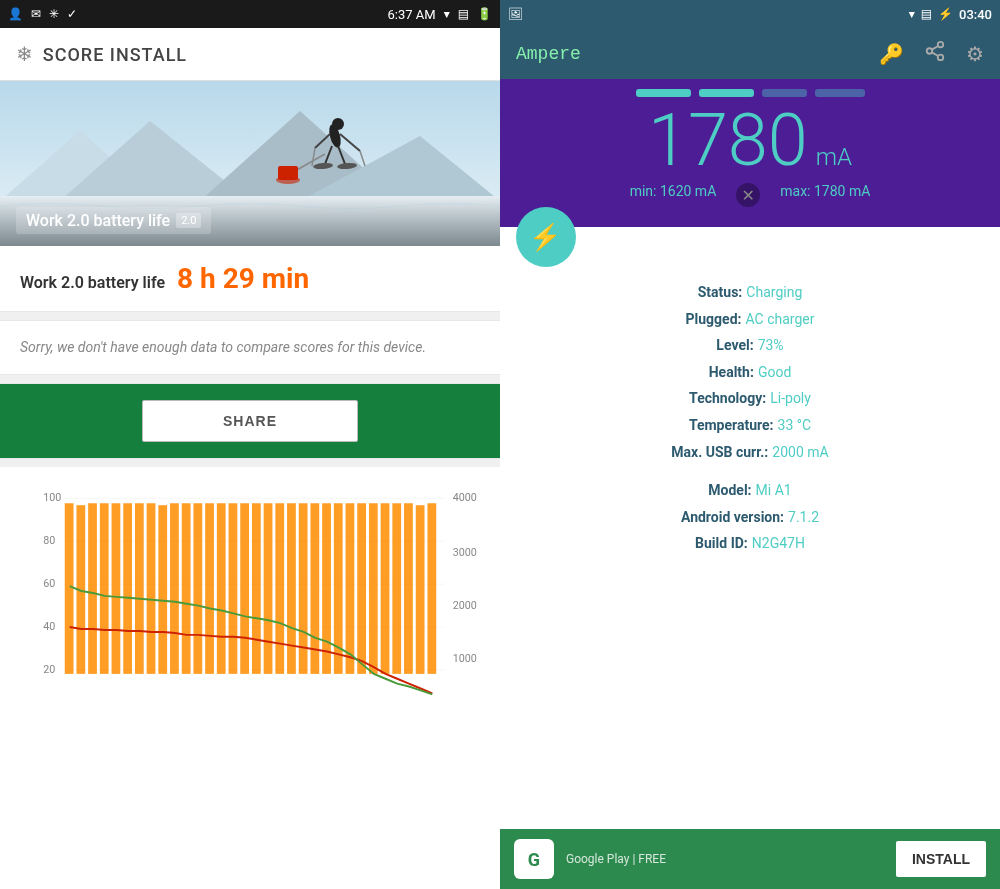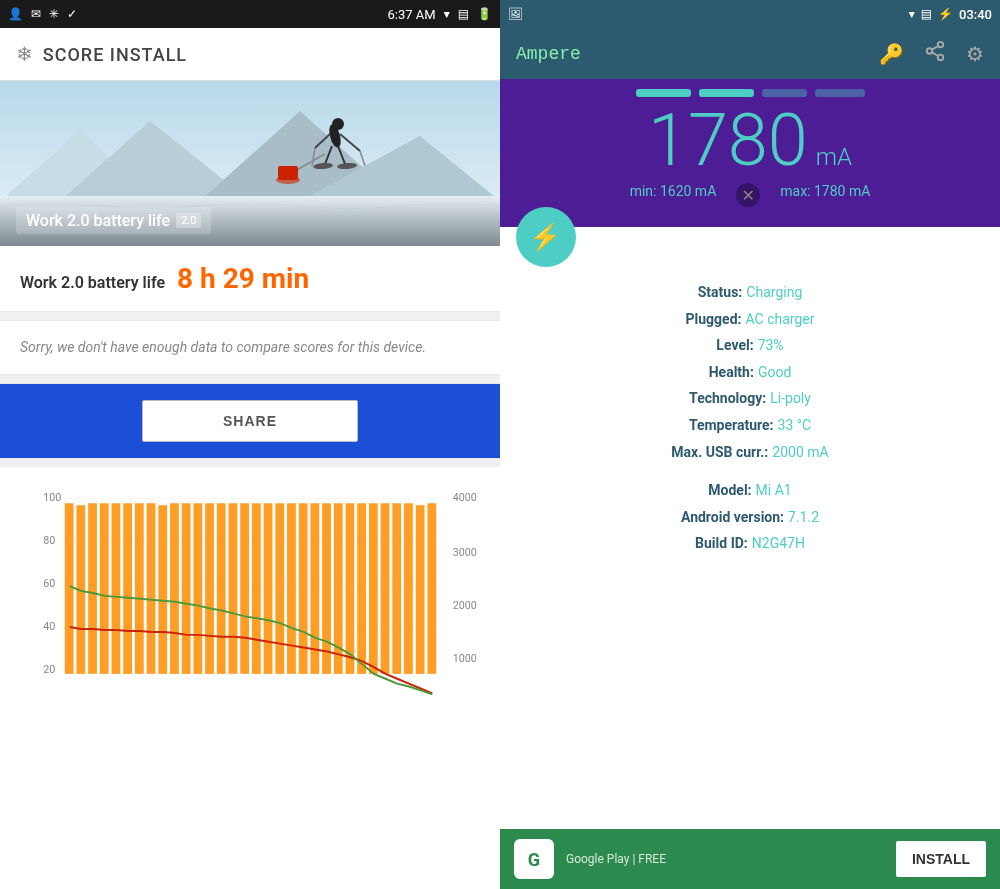--- a/index.html
+++ b/index.html
@@ -105,21 +105,21 @@
     .comparison-card {
       background: #fff;
       margin: 8px 0 0 0;
       padding: 16px 20px;
       border-top: 1px solid #e8e8e8;
       border-bottom: 1px solid #e8e8e8;
     }
     .comparison-text { font-size: 14px; color: #888; font-style: italic; line-height: 1.5; }
 
     .share-section {
-      background: #1d4ed8;
+      background: #15803d;
       margin: 8px 0 0 0;
       padding: 16px 20px;
       display: flex;
       justify-content: center;
       border-top: 1px solid #e8e8e8;
       border-bottom: 1px solid #e8e8e8;
     }
     .share-button {
       border: 1.5px solid #bbb;
       background: #fff;

